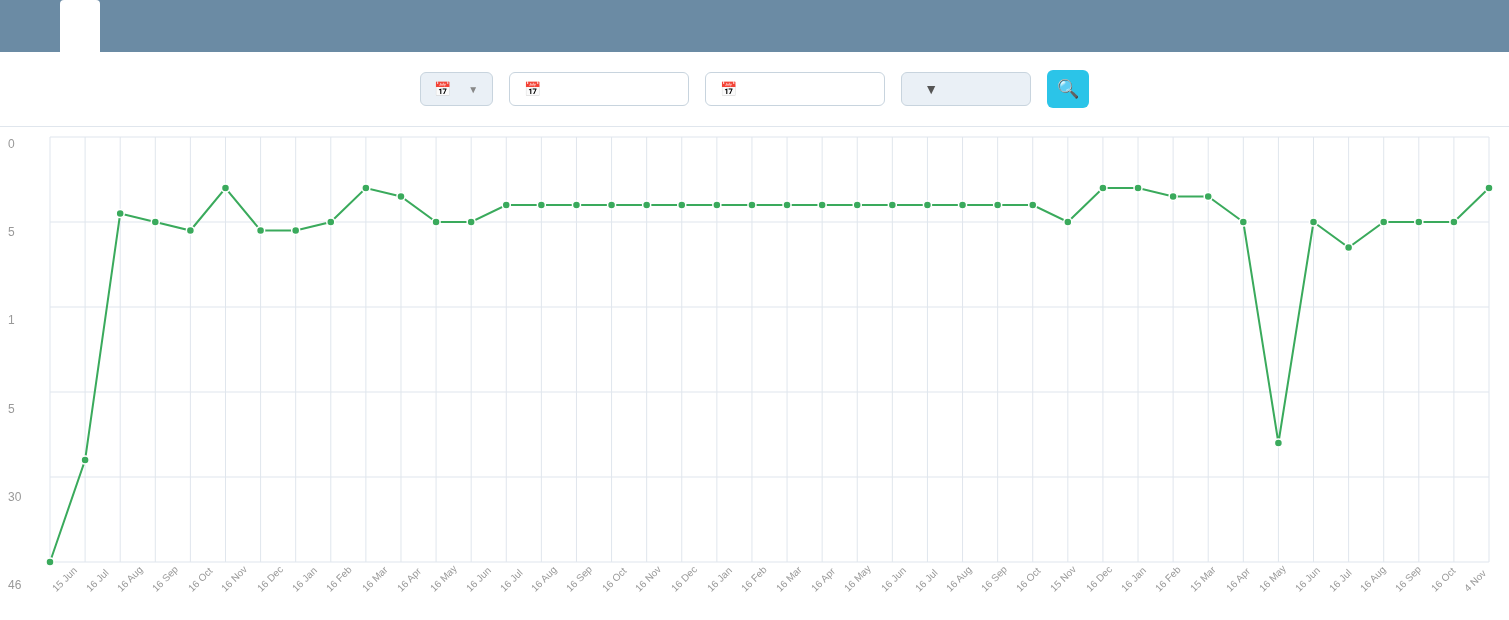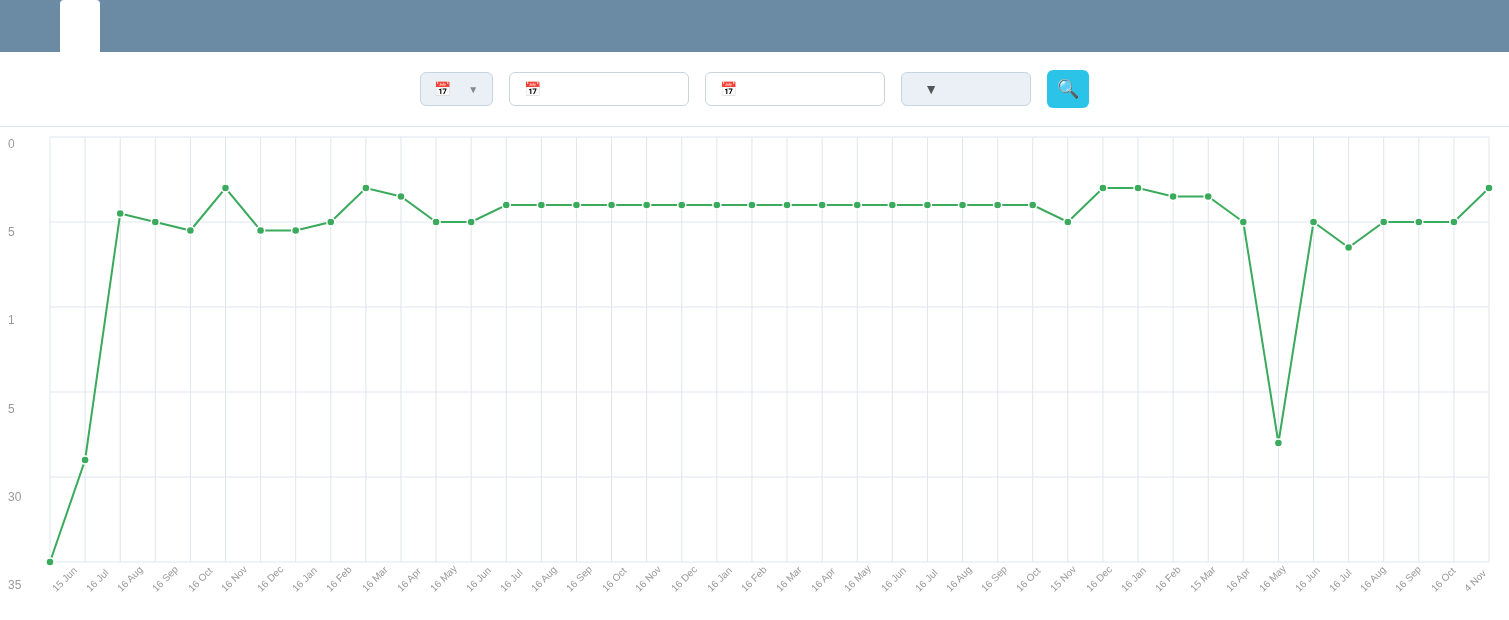--- a/index.html
+++ b/index.html
@@ -172,21 +172,21 @@
   </button>
 </div>
 
 <div class="chart-container">
   <div class="y-axis-labels">
     <span>0</span>
     <span>5</span>
     <span>1</span>
     <span>5</span>
     <span>30</span>
-    <span>35</span>
+    <span>46</span>
   </div>
 
   <div class="chart-area">
     <svg class="chart-svg" viewBox="0 0 1430 420" preserveAspectRatio="none">
 
       <line x1="0" y1="0" x2="1430" y2="0" stroke="#e0e6ed" stroke-width="1"></line>
       <line x1="0" y1="84" x2="1430" y2="84" stroke="#e0e6ed" stroke-width="1"></line>
       <line x1="0" y1="168" x2="1430" y2="168" stroke="#e0e6ed" stroke-width="1"></line>
       <line x1="0" y1="252" x2="1430" y2="252" stroke="#e0e6ed" stroke-width="1"></line>
       <line x1="0" y1="336" x2="1430" y2="336" stroke="#e0e6ed" stroke-width="1"></line>

